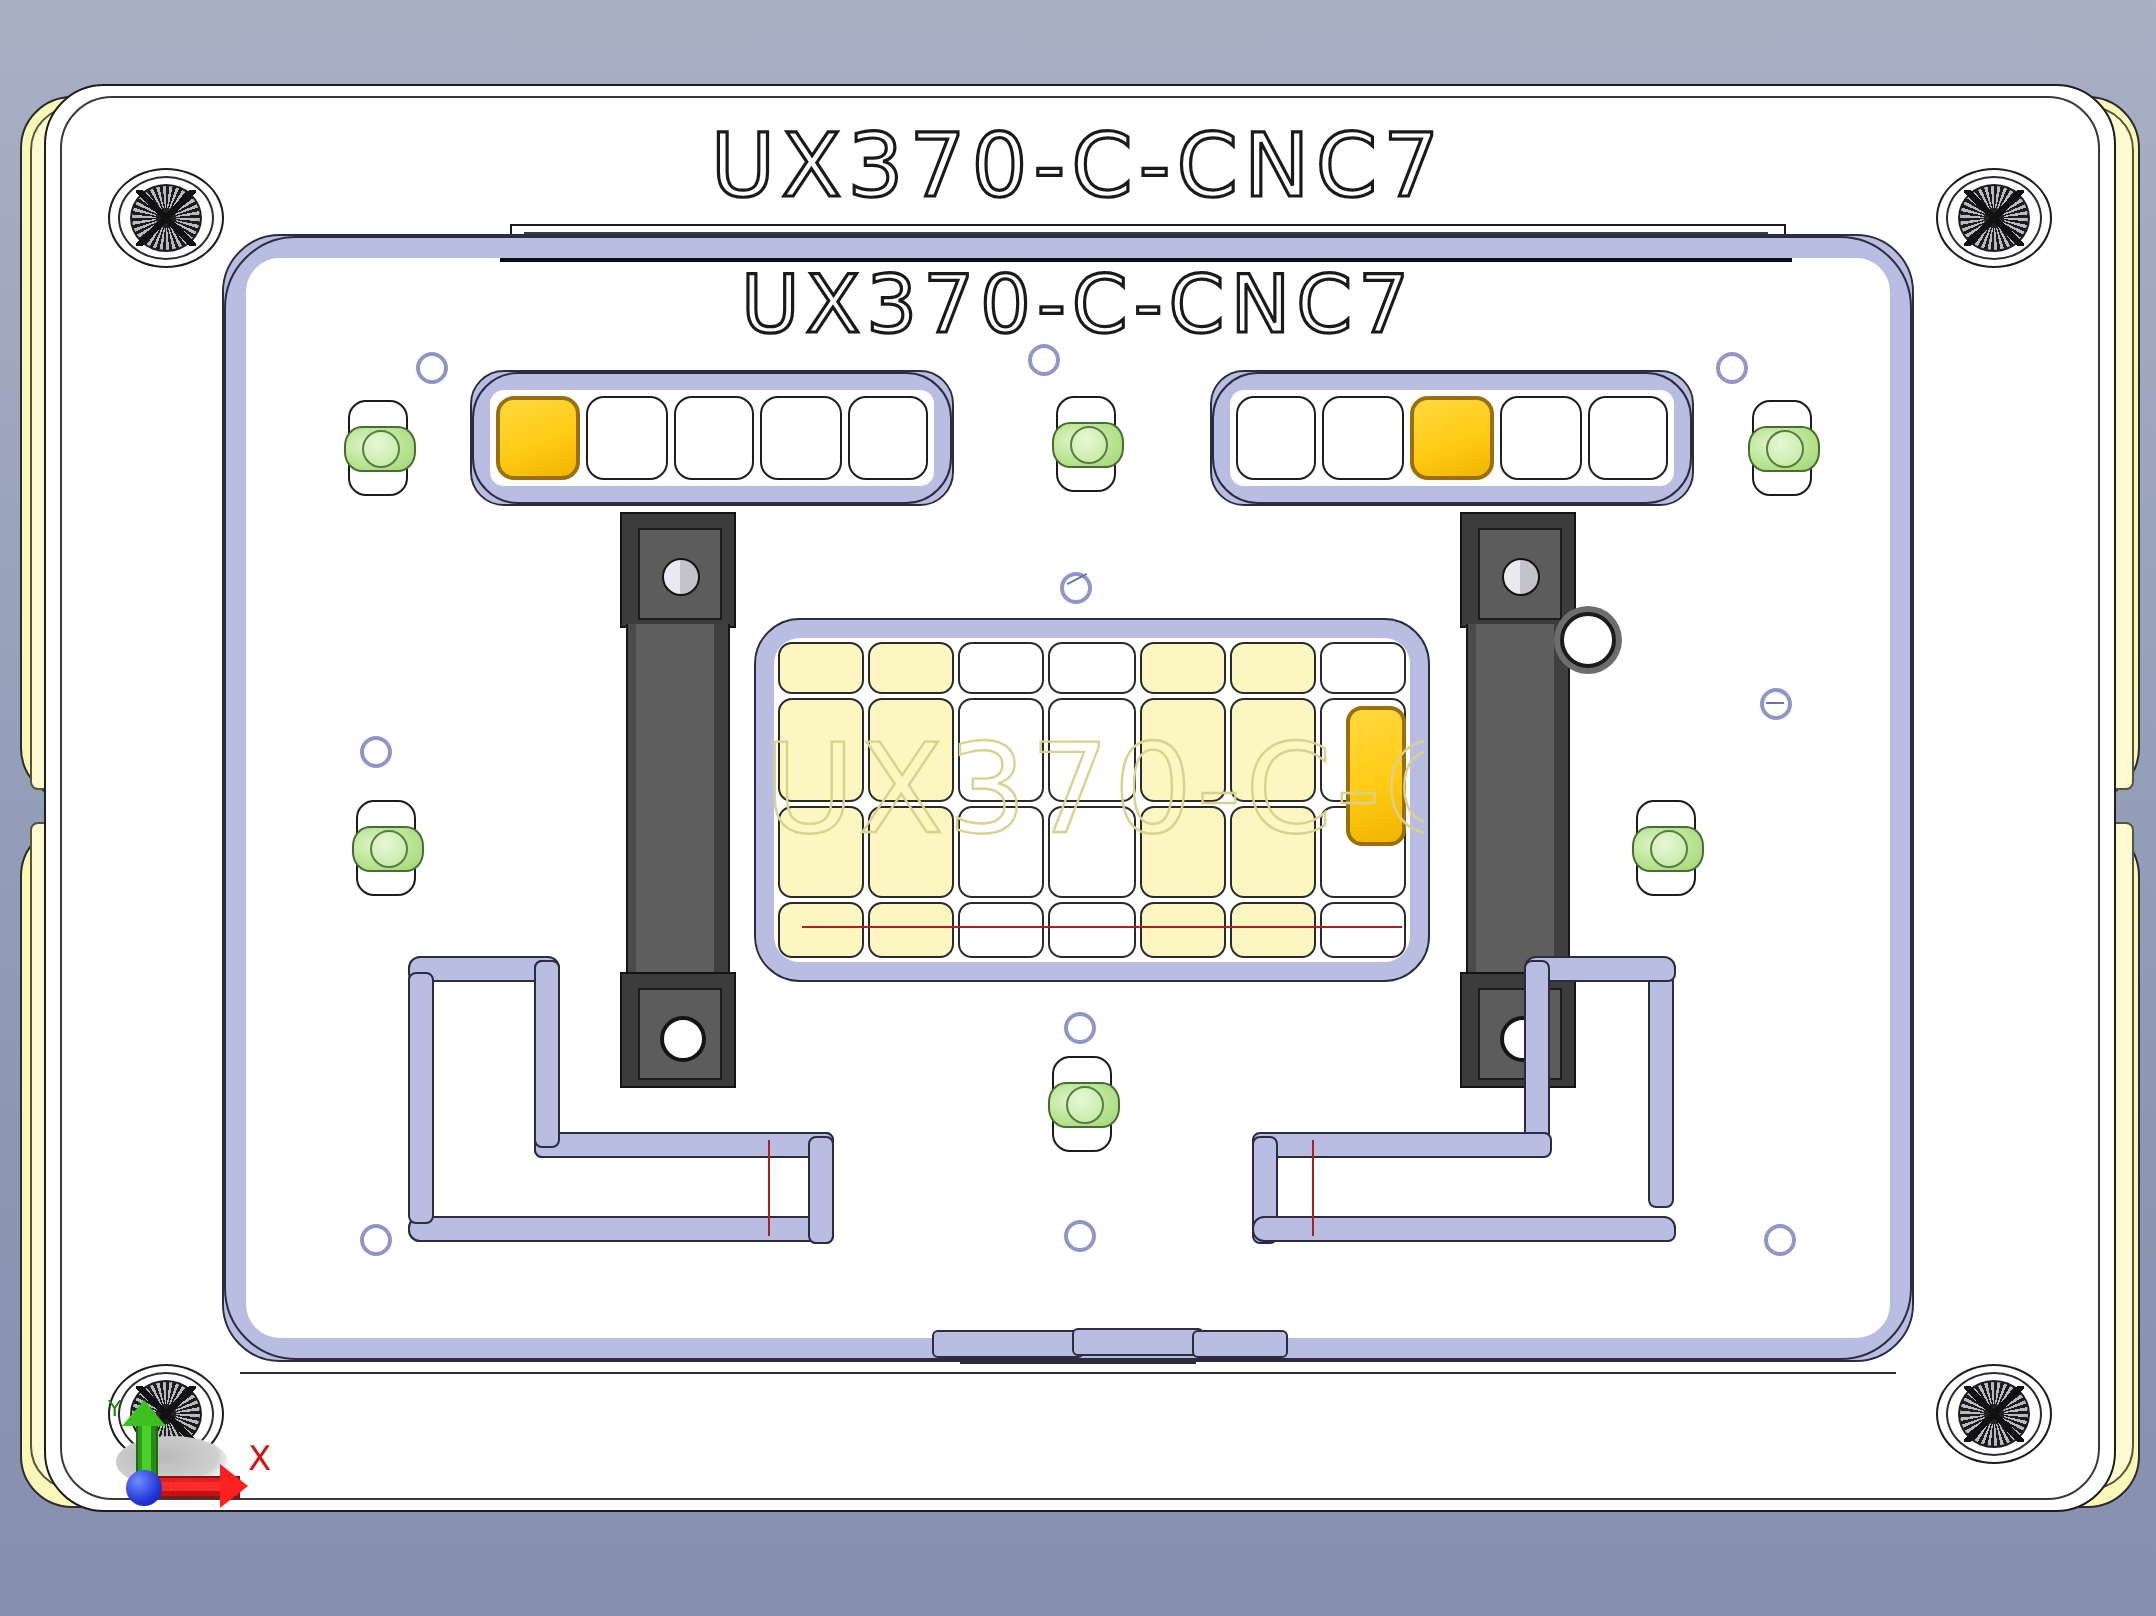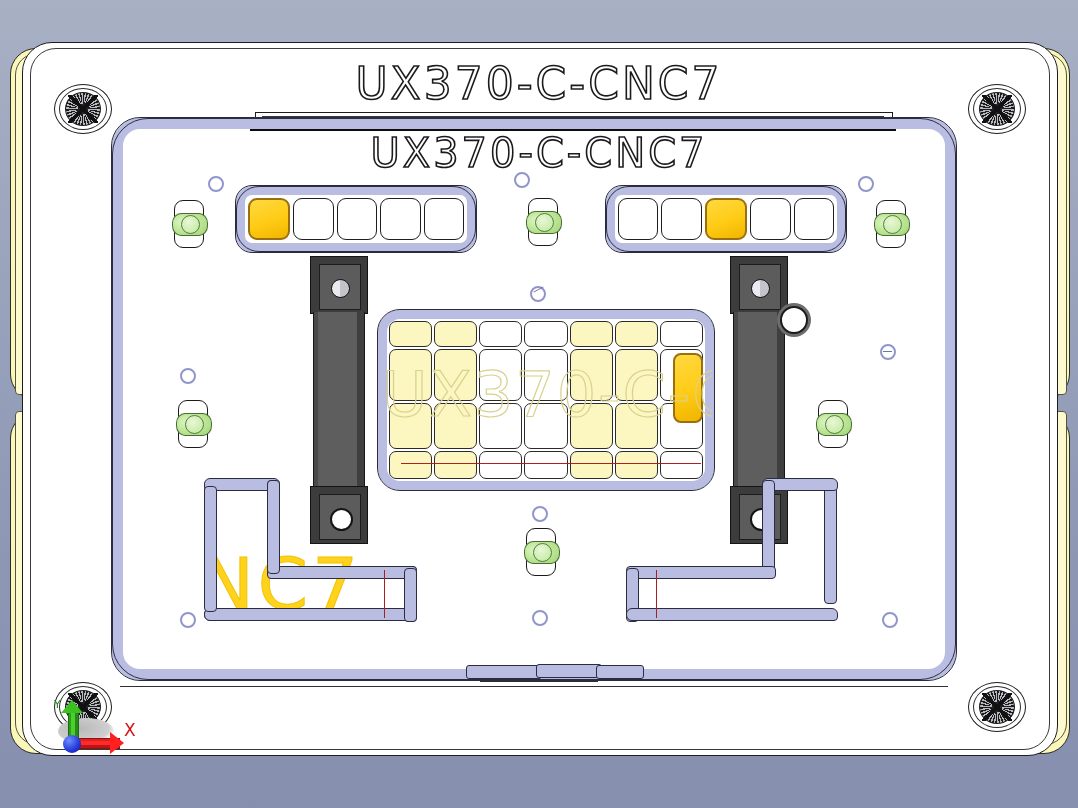--- a/index.html
+++ b/index.html
@@ -508,21 +508,20 @@
   <div class="lpocket">
     <div class="seg" style="left:824px; top:486px; width:11px; height:116px; border-radius:4px;"></div>
     <div class="seg" style="left:762px; top:478px; width:74px; height:11px; border-radius:6px 6px 4px 4px;"></div>
     <div class="seg" style="left:762px; top:480px; width:11px; height:92px; border-radius:4px;"></div>
     <div class="seg" style="left:626px; top:566px; width:148px; height:11px; border-radius:4px;"></div>
     <div class="seg" style="left:626px; top:568px; width:11px; height:52px; border-radius:4px;"></div>
     <div class="seg" style="left:626px; top:608px; width:210px; height:11px; border-radius:6px 6px 4px 6px;"></div>
     <div class="redv" style="left:656px; top:570px; height:48px;"></div>
   </div>
 
-  <div id="nc7">NC7</div>
 
   <div class="abs" style="left:267px; top:566px; width:148px; height:11px; background:#b9bde2; border:1.2px solid #2c2c40; border-radius:4px;"></div>
   <div class="abs" style="left:204px; top:608px; width:210px; height:11px; background:#b9bde2; border:1.2px solid #2c2c40; border-radius:6px 4px 6px 6px;"></div>
   <div class="abs" style="left:204px; top:486px; width:11px; height:124px; background:#b9bde2; border:1.2px solid #2c2c40; border-radius:4px;"></div>
   <div class="abs" style="left:267px; top:480px; width:11px; height:92px; background:#b9bde2; border:1.2px solid #2c2c40; border-radius:4px;"></div>
   <div class="abs" style="left:404px; top:568px; width:11px; height:52px; background:#b9bde2; border:1.2px solid #2c2c40; border-radius:4px;"></div>
   <div class="redv" style="left:384px; top:570px; height:48px;"></div>
 
   <div id="triad-shadow"></div>
   <div id="triad">

